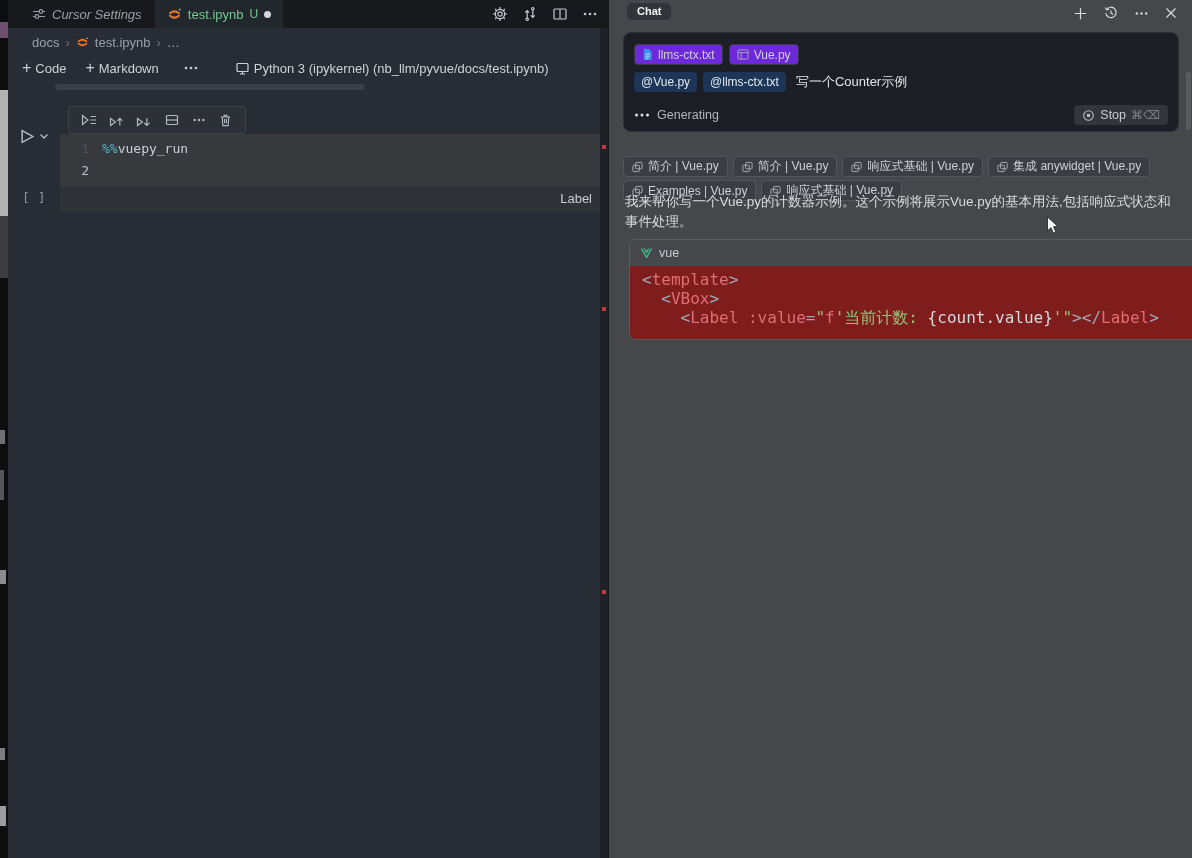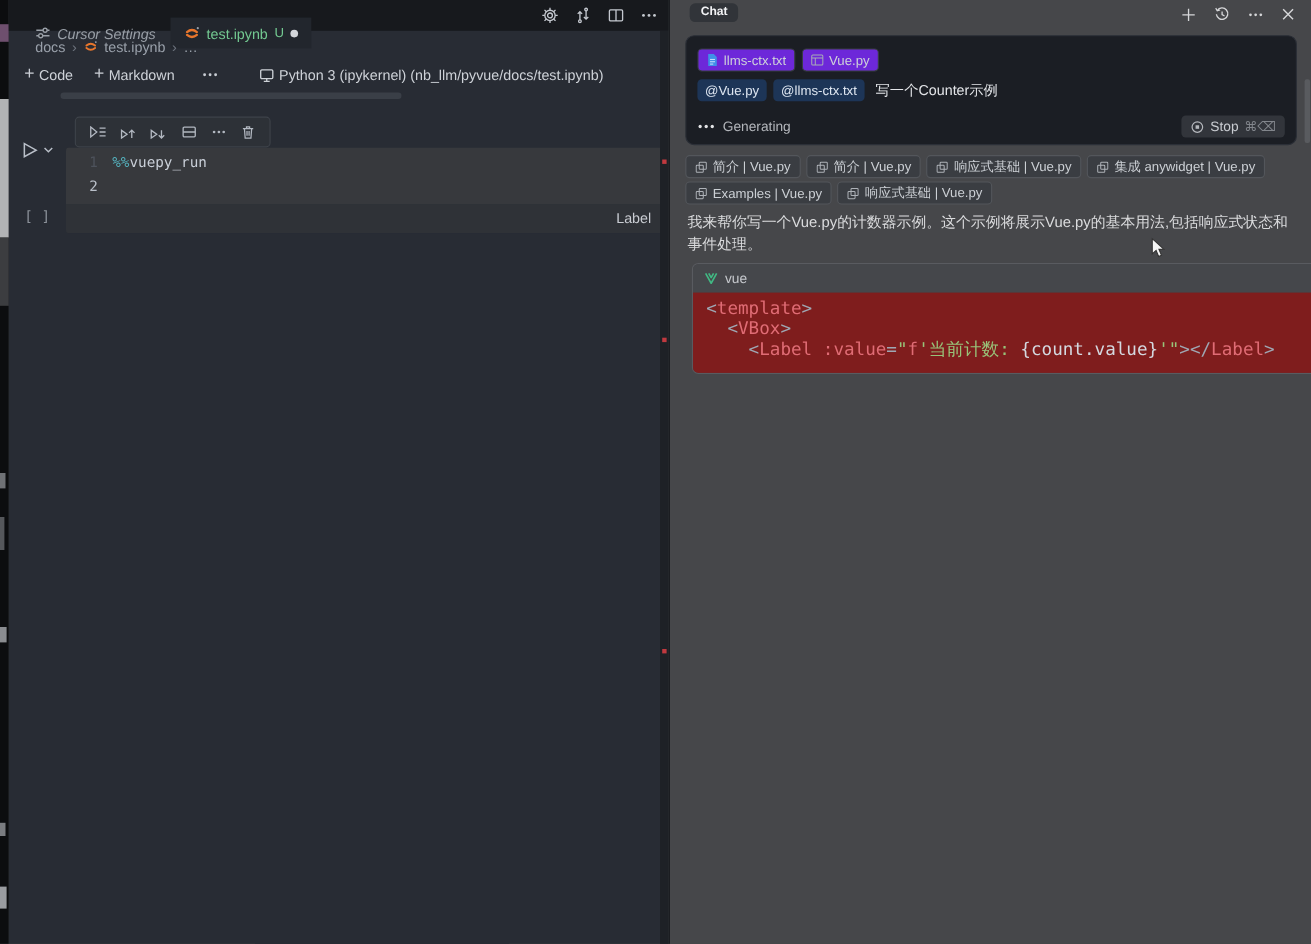--- a/index.html
+++ b/index.html
@@ -8,21 +8,21 @@
   .abs { position:absolute; }
   svg { display:block; }
 
   
   #left-strip { left:0; top:0; width:8px; height:858px; background:#0c0d0f; }
   #left-strip .seg { position:absolute; left:0; width:8px; }
 
   
   #editor { left:8px; top:0; width:600px; height:858px; background:#282c34; }
   #tabbar { position:absolute; left:0; top:0; width:600px; height:28px; background:#17191d; }
-  .tab { position:absolute; top:16px; height:28px; display:flex; align-items:center; gap:6px; }
+  .tab { position:absolute; top:0; height:28px; display:flex; align-items:center; gap:6px; }
   #tab-preview { left:24px; color:#9aa0a8; font-style:italic; font-size:13px; }
   #tab-active { left:147px; width:128px; background:#22262d; color:#73c991; font-size:13px;
                 justify-content:center; }
   #tab-active .dot { width:7px; height:7px; border-radius:50%; background:#d3d6da; }
   #editor-actions { position:absolute; right:10px; top:0; height:28px; display:flex;
                     align-items:center; gap:14px; color:#c5c9d0; }
   #breadcrumb { position:absolute; left:24px; top:33px; height:18px; display:flex;
                 align-items:center; gap:6px; font-size:13px; color:#99a0aa; }
   #breadcrumb .sep { color:#6d737d; font-size:13px; }
   #nb-toolbar { position:absolute; left:14px; top:57px; height:22px; display:flex;
@@ -72,21 +72,21 @@
   .mention-row { margin-top:7px; }
   .pill { display:flex; align-items:center; height:20px; padding:0 7px;
           background:#1d3557; border-radius:4px; font-size:12px; color:#dfe7f2; }
   .prompt-text { font-size:13px; color:#e3e5e8; margin-left:4px; }
   #status-row { margin-top:13px; display:flex; align-items:center; }
   #status-label { font-size:12.5px; color:#b3b6bb; margin-left:7px; }
   #stop-btn { margin-left:auto; display:flex; align-items:center; gap:5px;
               background:#32353b; border-radius:4px; padding:3px 8px; }
   #stop-label { font-size:12.5px; color:#c9ccd1; }
   #stop-key { font-size:12px; color:#82868c; }
-  #refs { position:absolute; left:14px; top:141px; right:16px; display:flex;
+  #refs { position:absolute; left:14px; top:156px; right:16px; display:flex;
           flex-wrap:wrap; gap:3px 5px; }
   .ref-chip { display:flex; align-items:center; gap:5px; height:21px; padding:0 8px;
               background:#3a3d42; border:1px solid #53565b; border-radius:4px;
               font-size:12px; color:#ccd0d5; }
   .ref-chip svg { color:#aeb2b8; }
   #answer { position:absolute; left:16px; top:192px; width:548px; font-size:13.5px;
             line-height:20px; color:#dadbdd; }
   #codeblock { position:absolute; left:20px; top:239px; width:638px;
                border:1px solid #595b60; border-radius:6px; overflow:hidden; }
   #code-header { height:26px; background:#45474b; display:flex; align-items:center;

